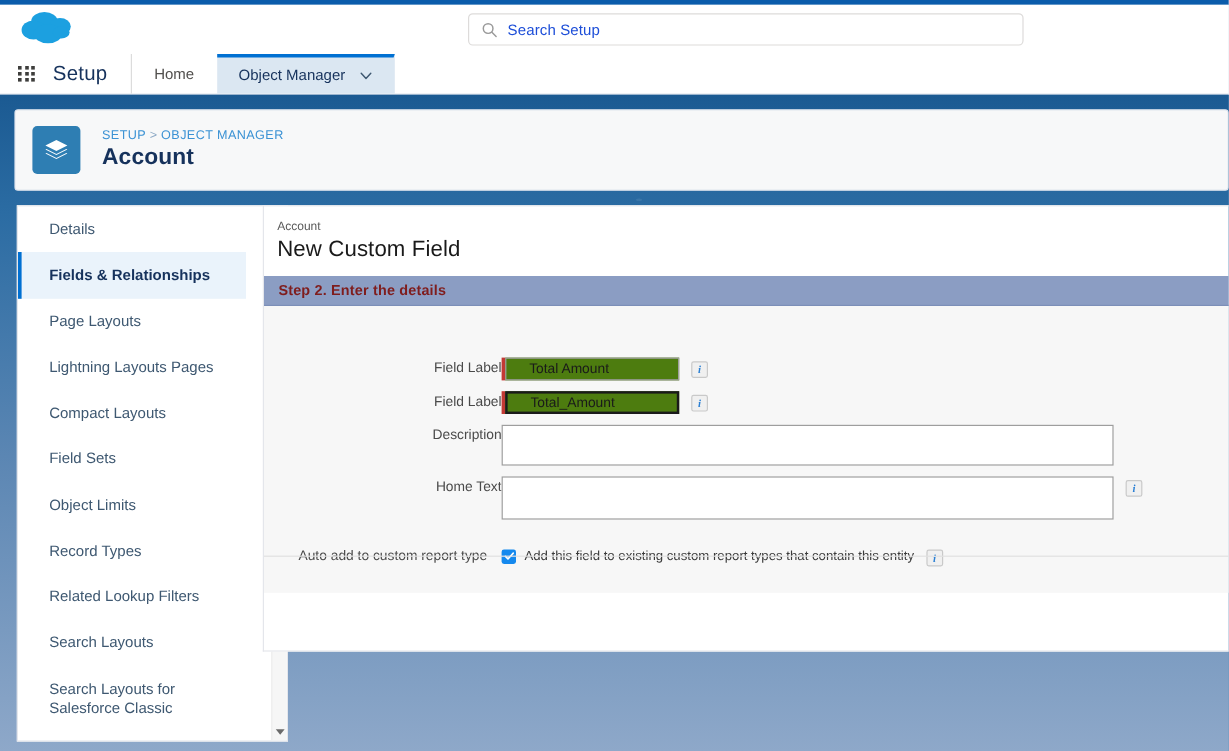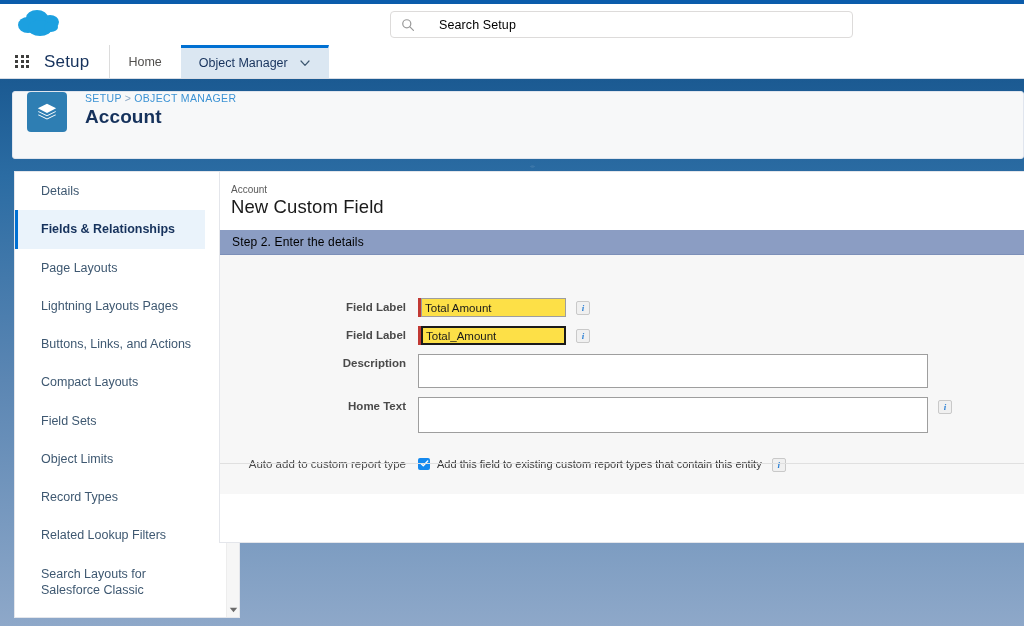--- a/index.html
+++ b/index.html
@@ -46,23 +46,23 @@
     align-items: center;
     padding: 0 10px;
   }
   .global-search .s-icon {
     width: 14px; height: 14px;
     flex: 0 0 auto;
     color: #9a9a9a;
     display: block;
   }
   .global-search .s-ph {
-    margin-left: 24px;
+    margin-left: 8px;
     font-size: 12.5px;
-    color: #000000;
+    color: #1d4ed8;
     letter-spacing: .1px;
   }
 
   
   .setup-nav {
     position: absolute;
     top: 45px; left: 0;
     width: 1024px; height: 34px;
     background: #ffffff;
     border-bottom: 1px solid #d8dde6;
@@ -136,21 +136,21 @@
 
   
   .object-header {
     position: absolute;
     top: 91px; left: 12px;
     width: 1012px; height: 68px;
     background: #f7f8f9;
     border: 1px solid #e0e5ee;
     border-radius: 3px;
     display: flex;
-    align-items: flex-start;
+    align-items: center;
     padding-left: 14px;
   }
   .obj-icon {
     width: 40px; height: 40px;
     background: #2e7eb3;
     border-radius: 4px;
     display: flex; align-items: center; justify-content: center;
     flex: 0 0 auto;
   }
   .obj-meta { margin-left: 18px; }
@@ -252,65 +252,63 @@
   .step-bar {
     margin-top: 12px;
     height: 25px;
     background: #8b9dc3;
     display: flex;
     align-items: center;
     padding-left: 12px;
     border-bottom: 1px solid #7c8fb8;
   }
   .step-bar .step-label {
-    color: #000000;
+    color: #7f1d1d;
     font-size: 12px;
-    font-weight: normal;
+    font-weight: bold;
     letter-spacing: .15px;
   }
 
   .form-body {
     background: #f7f7f7;
     padding-top: 43px;
     height: 239px;
     position: relative;
   }
 
   .form-row {
     display: flex;
     align-items: flex-start;
     margin-bottom: 9px;
   }
   .row-label {
     width: 198px;
     text-align: right;
-    padding-right: 12px;
     font-size: 11.5px;
     color: #4a4a4a;
     padding-top: 3px;
     flex: 0 0 auto;
-    font-weight: bold;
   }
   .row-ctrl { display: flex; align-items: flex-start; }
 
   .req-wrap { display: flex; align-items: stretch; }
   .req-bar {
     width: 3px;
     background: #c23934;
     flex: 0 0 auto;
   }
   .txt-input {
     width: 145px;
     height: 19px;
     border: 1px solid #9e9e9e;
-    background: #fde047;
+    background: #4d7c0f;
     font-family: "Liberation Sans", sans-serif;
     font-size: 11.5px;
     color: #1a1a1a;
-    padding: 0 3px;
+    padding: 0 19px;
     outline: none;
   }
   .txt-input.focused {
     border: 2px solid #1a1a1a;
     height: 19px;
   }
 
   .info-btn {
     width: 14px; height: 14px;
     margin-left: 10px;
@@ -462,31 +460,31 @@
   <div class="side-list">
     <div class="side-item">
       <span>Details</span></div>
     <div class="side-item active">
       <span>Fields &amp; Relationships</span></div>
     <div class="side-item">
       <span>Page Layouts</span></div>
     <div class="side-item">
       <span>Lightning Layouts Pages</span></div>
     <div class="side-item">
-      <span>Buttons, Links, and Actions</span></div>
-    <div class="side-item">
       <span>Compact Layouts</span></div>
     <div class="side-item">
       <span>Field Sets</span></div>
     <div class="side-item">
       <span>Object Limits</span></div>
     <div class="side-item">
       <span>Record Types</span></div>
     <div class="side-item">
       <span>Related Lookup Filters</span></div>
+    <div class="side-item">
+      <span>Search Layouts</span></div>
     <div class="side-item">
       <span>Search Layouts for Salesforce Classic</span></div>
 
   </div>
 
   <div class="sb-track">
     <div class="sb-arrow-up">
       <svg viewBox="0 0 9 6" width="9" height="6">
           <path d="M4.5 0.8 L8.2 5.2 L0.8 5.2 Z" fill="#9e9e9e"></path>
         </svg>

